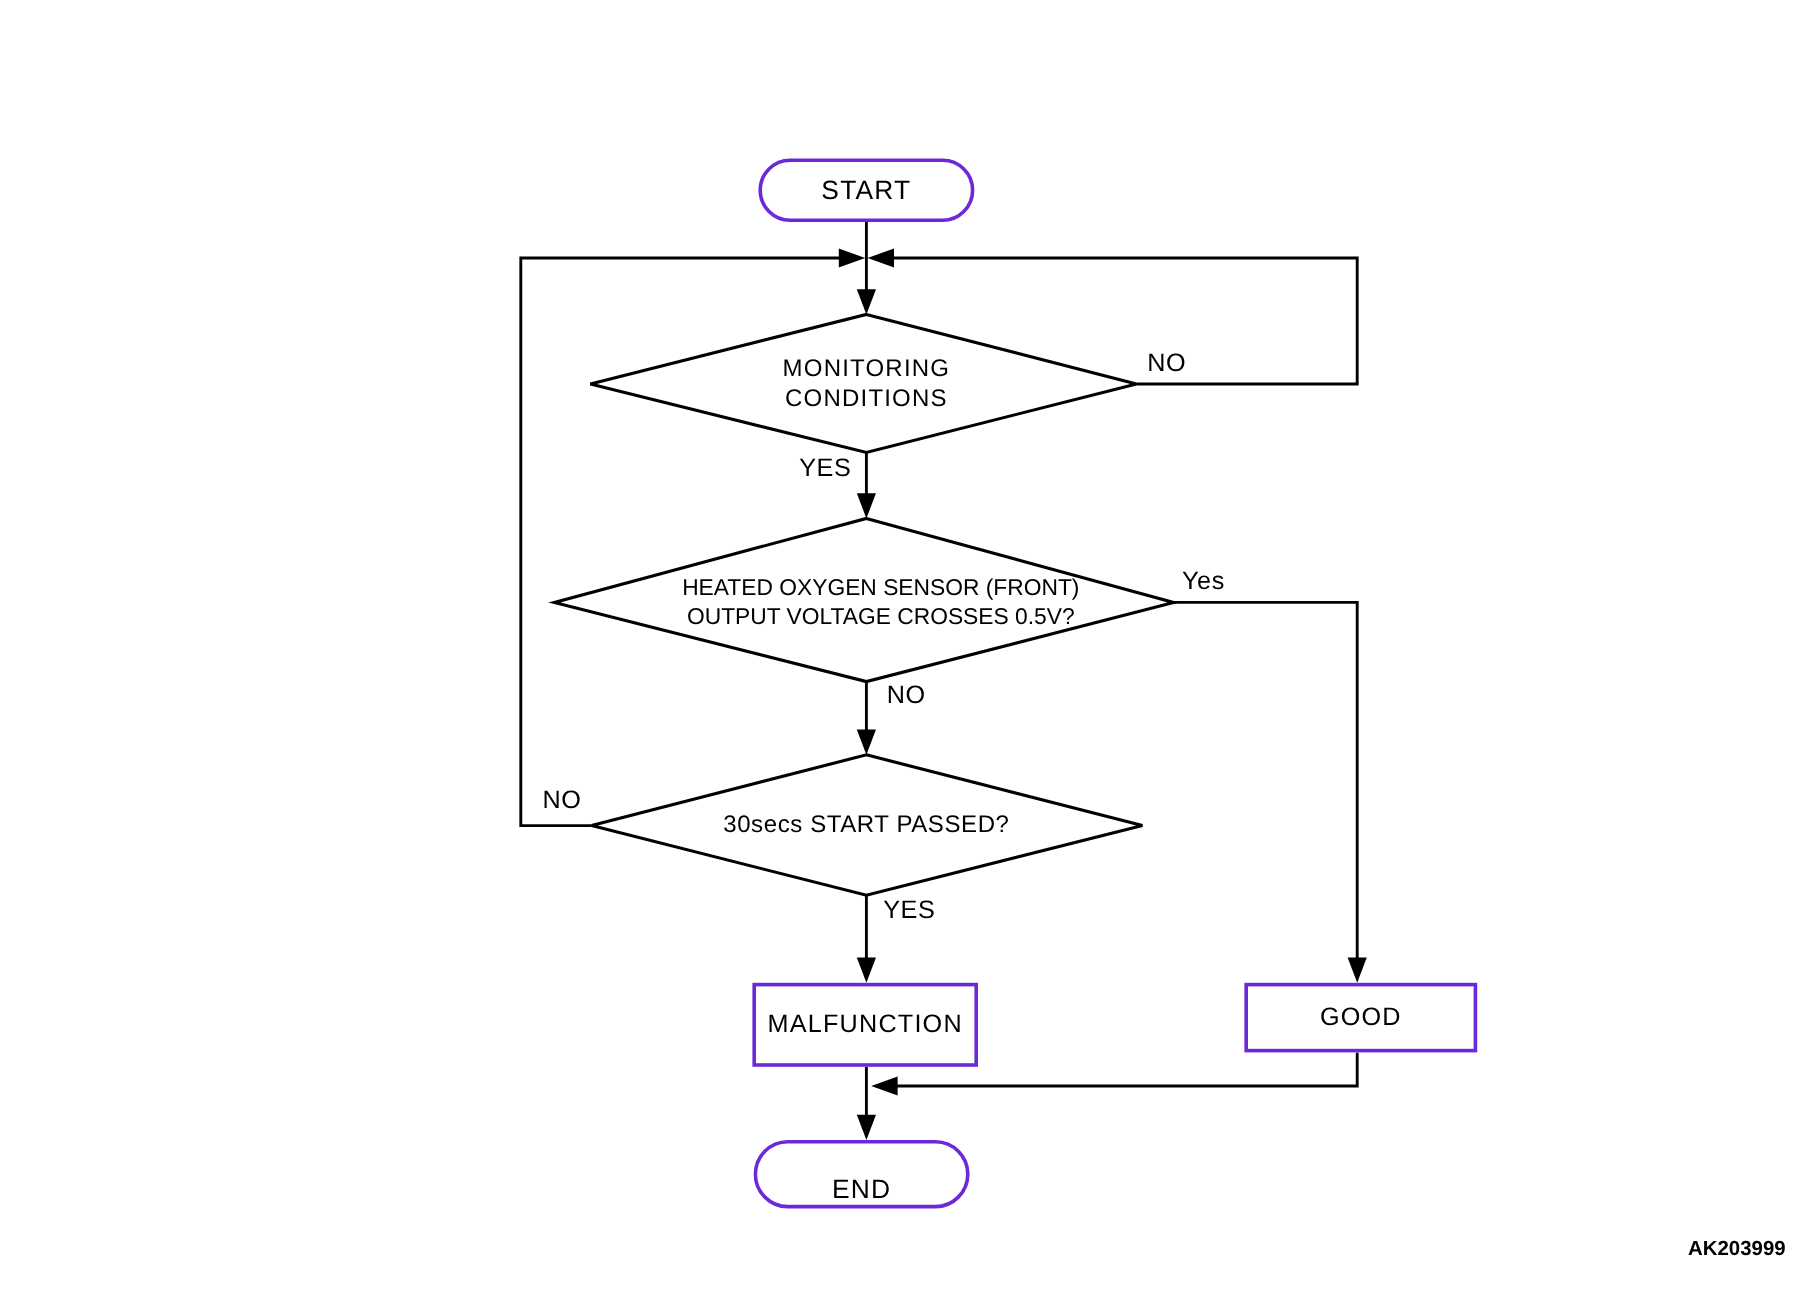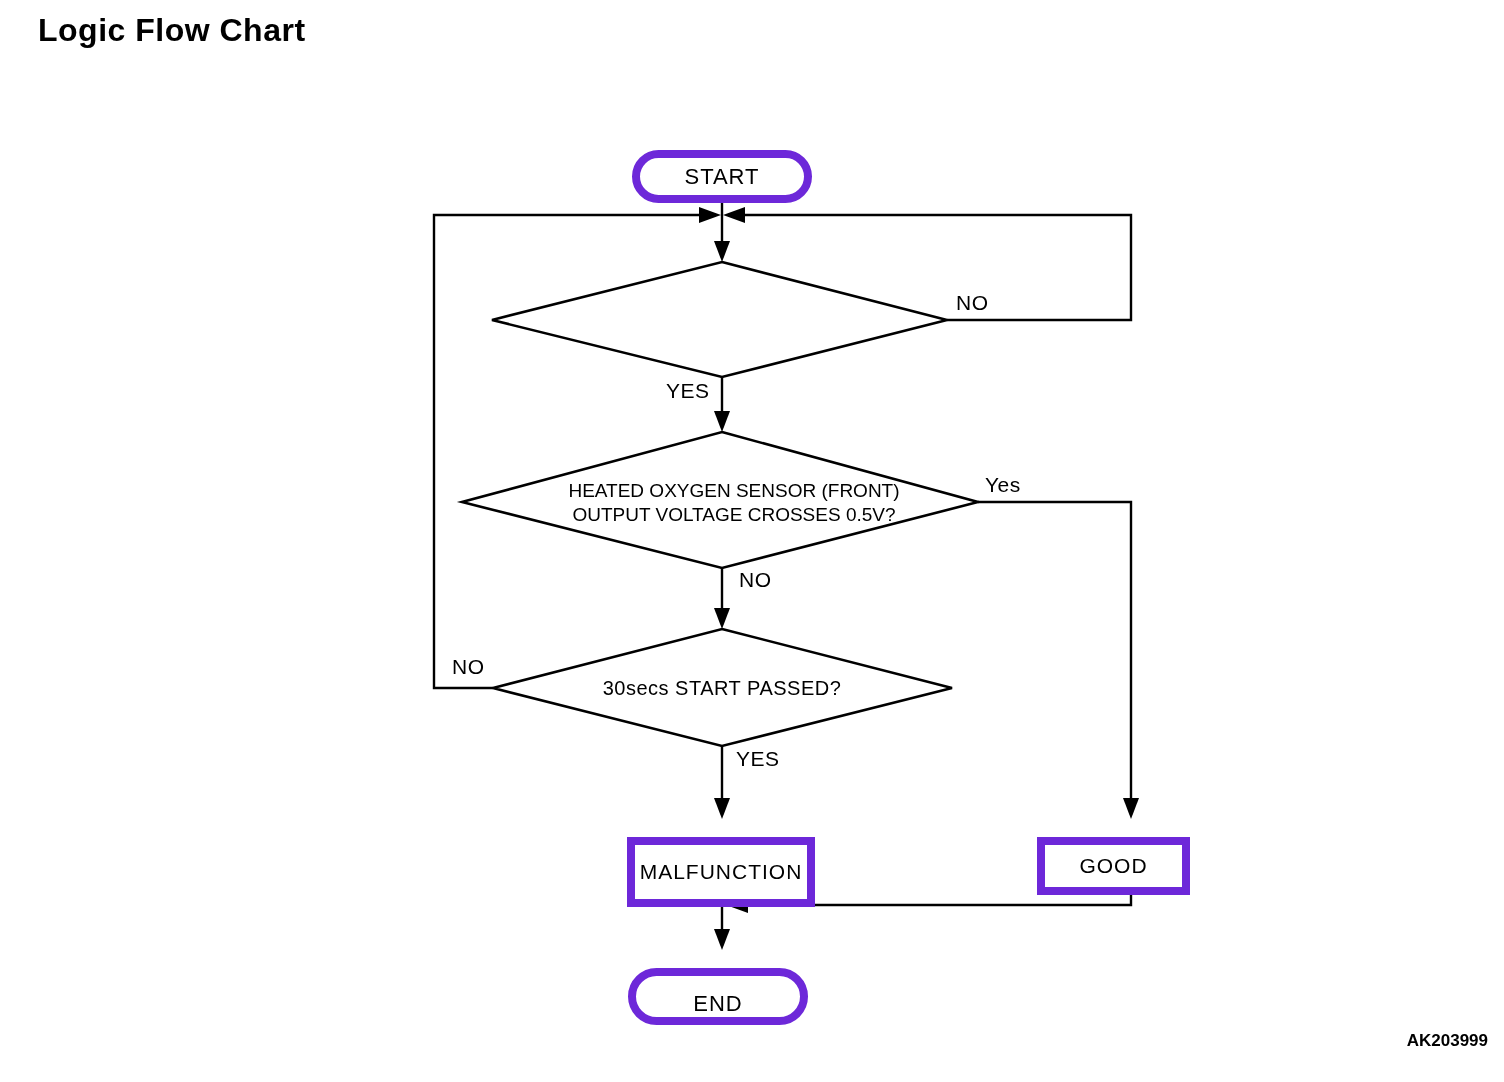--- a/index.html
+++ b/index.html
@@ -17,29 +17,28 @@
     left: 38px;
     top: 12px;
     font-size: 32px;
     font-weight: bold;
     letter-spacing: 0.5px;
   }
   #flow-svg { position: absolute; left: 0; top: 0; }
   .node {
     position: absolute;
     box-sizing: border-box;
-    border: 8px solid #6d28d9;
+    border: 3px solid #6d28d9;
     background: #ffffff;
     display: flex;
     align-items: center;
     justify-content: center;
     font-size: 22px;
     letter-spacing: 1px;
     text-align: center;
-    margin-top: 18px;
   }
   .terminator { border-radius: 28px; }
   .process { border-radius: 0; font-size: 21px; }
   .diamond-label {
     position: absolute;
     transform: translate(-50%, -50%);
     text-align: center;
     white-space: pre-line;
   }
   #monitoring-label { left: 722px; top: 320px; font-size: 20px; line-height: 25px; letter-spacing: 1px; }
@@ -53,38 +52,37 @@
   }
   #label-monitoring-no  { left: 956px; top: 291px; }
   #label-monitoring-yes { left: 666px; top: 379px; }
   #label-o2-yes         { left: 985px; top: 473px; }
   #label-o2-no          { left: 739px; top: 568px; }
   #label-timer-no       { left: 452px; top: 655px; }
   #label-timer-yes      { left: 736px; top: 747px; }
   #start-node       { left: 632px;  top: 132px; width: 180px; height: 53px; border-radius: 27px; }
   #end-node         { left: 628px;  top: 950px; width: 180px; height: 57px; border-radius: 29px; align-items: flex-end; }
   #malfunction-node { left: 627px;  top: 819px; width: 188px; height: 70px; }
-  #good-node        { left: 1037px; top: 819px; width: 153px; height: 58px; }
+  #good-node        { left: 1037px; top: 819px; width: 194px; height: 58px; }
   #figure-code {
     position: absolute;
     right: 16px;
     top: 1031px;
     font-size: 17px;
     font-weight: bold;
   }
   .line { stroke: #000000; stroke-width: 2.4; fill: none; }
   .shape { stroke: #000000; stroke-width: 2.6; fill: #ffffff; }
   .arrowhead { fill: #000000; stroke: none; }
 </style>
 </head>
 <body>
 
 <div id="page">
 
-  <div id="page-title">Logic Flow Chart</div>
 
   <svg id="flow-svg" width="1504" height="1082" viewBox="0 0 1504 1082">
 
     <g>
 
       <path class="line" d="M722,185 L722,258"></path>
 
       <path class="line" d="M493,688 H434 V215 H716"></path>
 
       <path class="line" d="M947,320 H1131 V215 H728"></path>
@@ -130,20 +128,22 @@
   </div>
 
   <div id="good-node" class="node process">
     <span>GOOD</span>
   </div>
 
   <div id="end-node" class="node terminator">
     <span>END</span>
   </div>
 
+  <div id="monitoring-label" class="diamond-label">MONITORING
+CONDITIONS</div>
   <div id="o2-label" class="diamond-label">HEATED OXYGEN SENSOR (FRONT)
 OUTPUT VOLTAGE CROSSES 0.5V?</div>
   <div id="timer-label" class="diamond-label">30secs START PASSED?</div>
 
   <div id="label-monitoring-no" class="edge-label">NO</div>
   <div id="label-monitoring-yes" class="edge-label">YES</div>
   <div id="label-o2-yes" class="edge-label">Yes</div>
   <div id="label-o2-no" class="edge-label">NO</div>
   <div id="label-timer-no" class="edge-label">NO</div>
   <div id="label-timer-yes" class="edge-label">YES</div>

